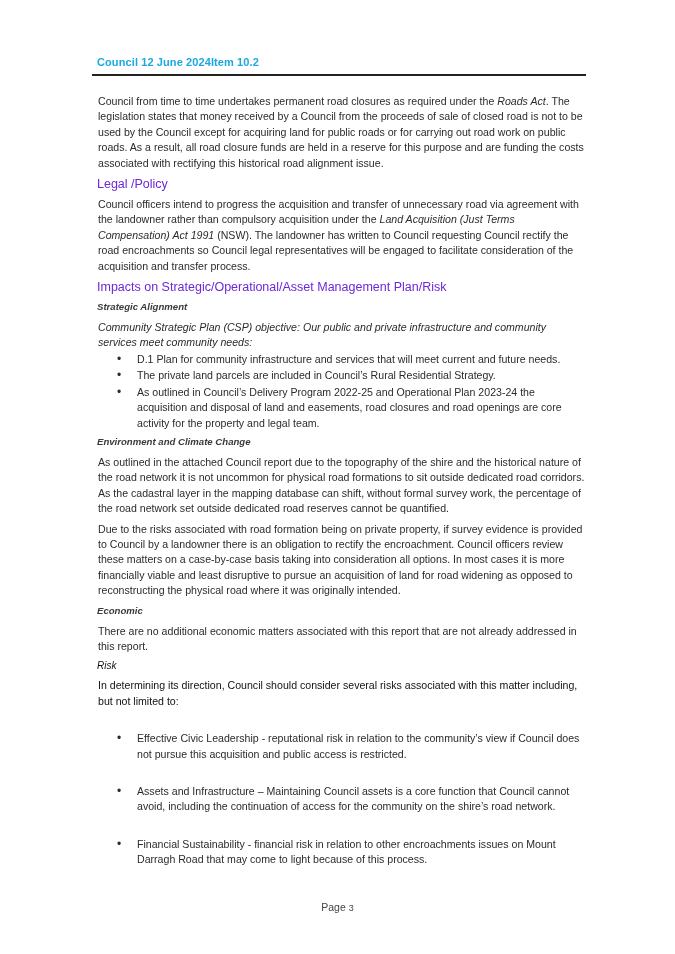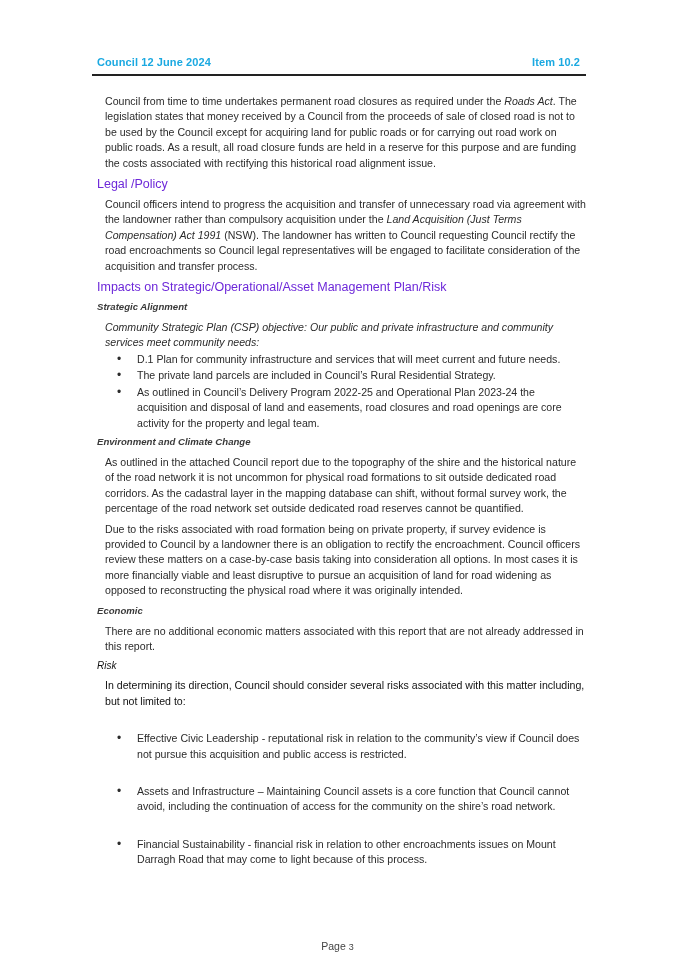--- a/index.html
+++ b/index.html
@@ -20,21 +20,20 @@
       width: 675px; height: 954px;
       background: #ffffff;
     }
     .header {
       position: absolute;
       left: 97px;
       top: 55px;
       width: 483px;
       height: 14px;
       display: flex;
-      justify-content: space-between;
       align-items: center;
       color: #1ba9e1;
       font-weight: bold;
       font-size: 11px;
       letter-spacing: 0.1px;
     }
     .header-rule {
       position: absolute;
       left: 92px;
       top: 74px;
@@ -45,21 +44,21 @@
     .content {
       position: absolute;
       left: 97px;
       top: 94px;
       width: 490px;
       color: #2b2b2b;
       font-size: 10.6px;
       line-height: 15.4px;
     }
     .content p {
-      margin: 0 0 5px 8px;
+      margin: 0 0 5px 1px;
     }
     .h2 {
       color: #6d28d9;
       font-size: 12.5px;
       line-height: 16px;
       margin: 2px 0 5px 0;
       font-weight: normal;
     }
     .h3 {
       font-style: italic;
@@ -95,21 +94,21 @@
     }
     ul.bullets.spaced li {
       margin-bottom: 7px;
       margin-top: 22px;
     }
     .risk-intro { color: #111; }
     .footer {
       position: absolute;
       left: 0;
       width: 675px;
-      top: 940px;
+      top: 901px;
       text-align: center;
       font-size: 10.5px;
       color: #444;
     }
     .footer .num { font-size: 9px; }
   </style>
 </head>
 <body>
 
 <div class="page">

